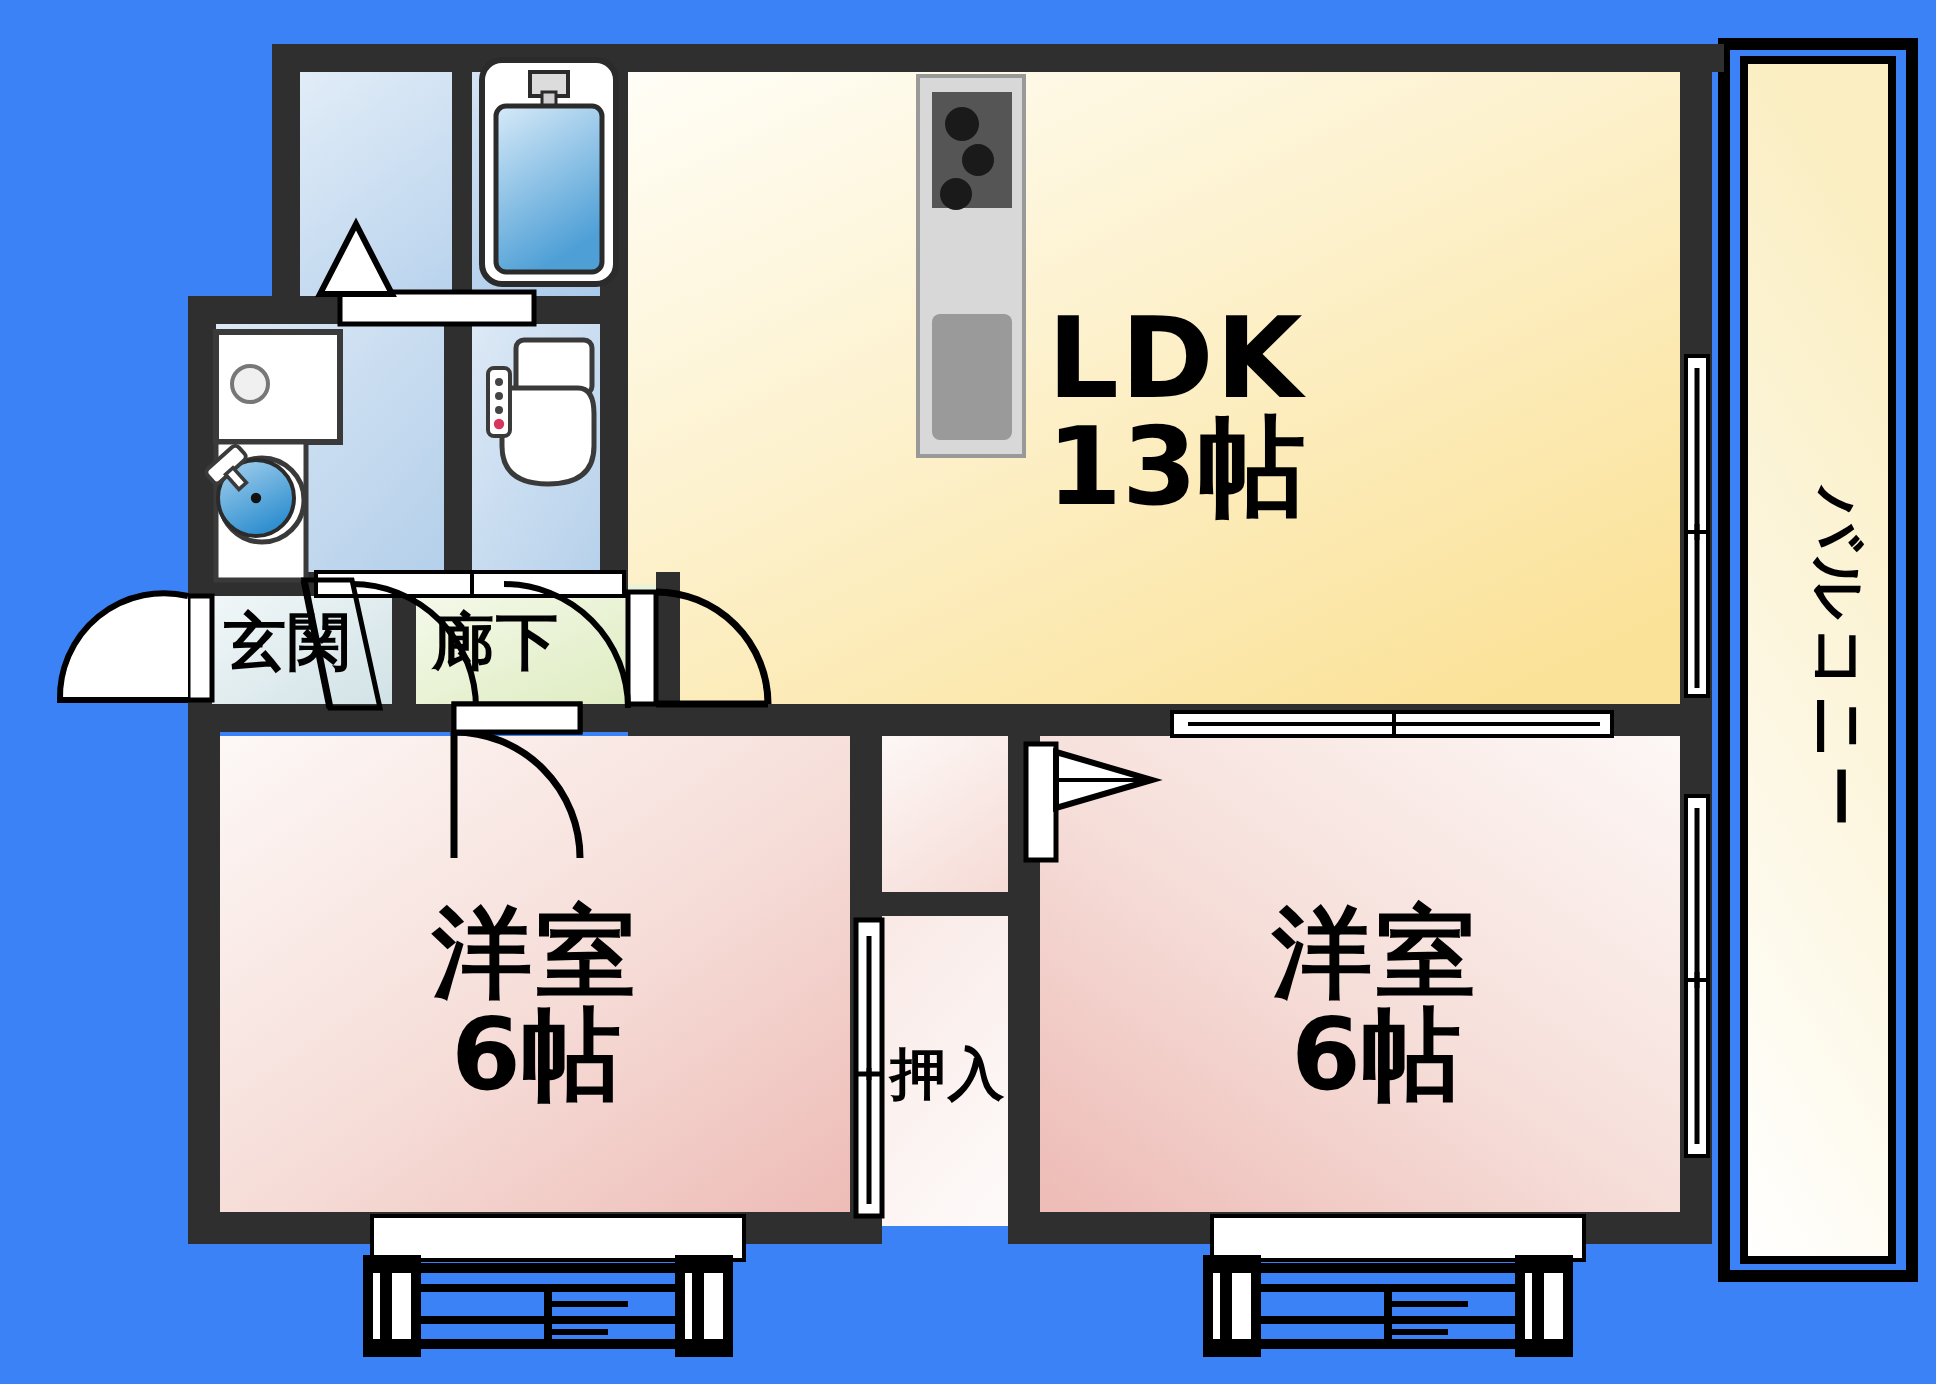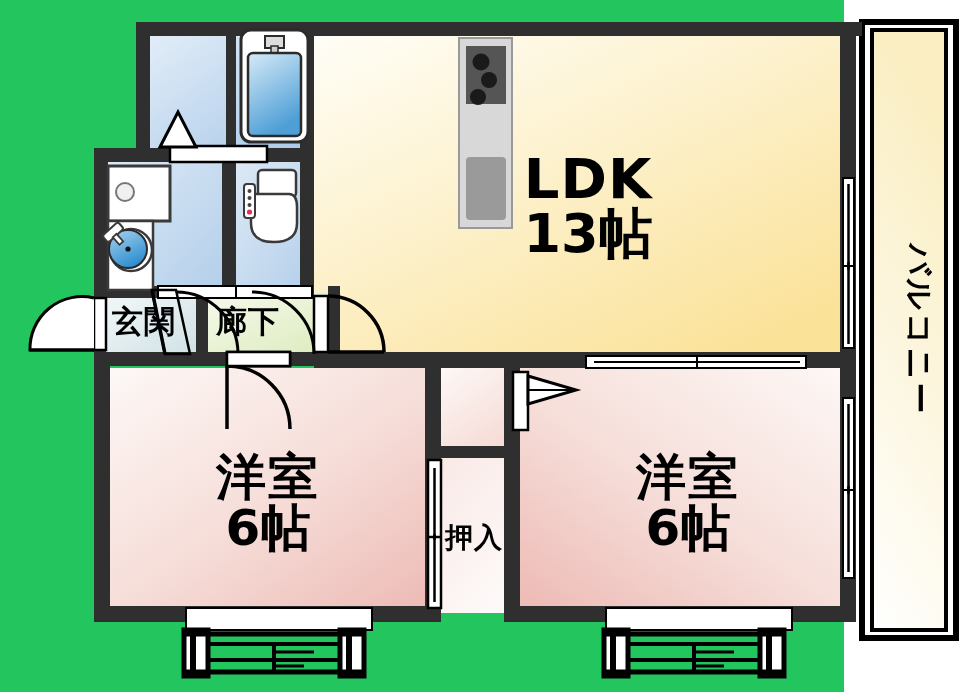--- a/index.html
+++ b/index.html
@@ -8,23 +8,23 @@
     background: #ffffff;
   }
   body {
     width: 968px;
     height: 692px;
     font-family: "Liberation Sans", "DejaVu Sans", sans-serif;
     overflow: hidden;
   }
   #floorplan-root {
     position: relative;
-    width: 844px;
+    width: 968px;
     height: 692px;
-    background: #22c55e;
+    background: #3b82f6;
   }
   svg.plan {
     display: block;
     width: 968px;
     height: 692px;
   }
   .room-label {
     font-family: "DejaVu Sans", "Liberation Sans", sans-serif;
     font-weight: 700;
     fill: #000000;

